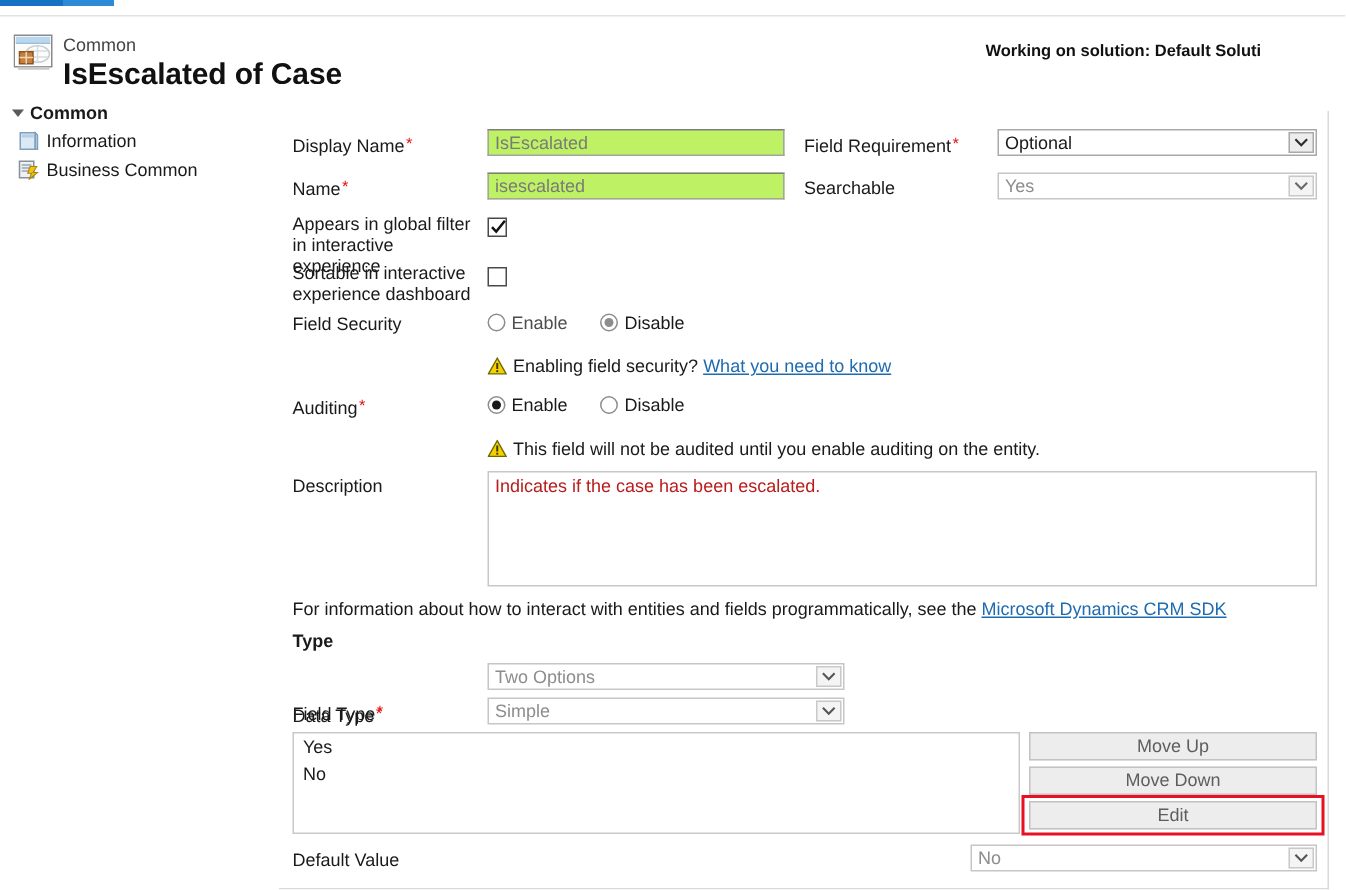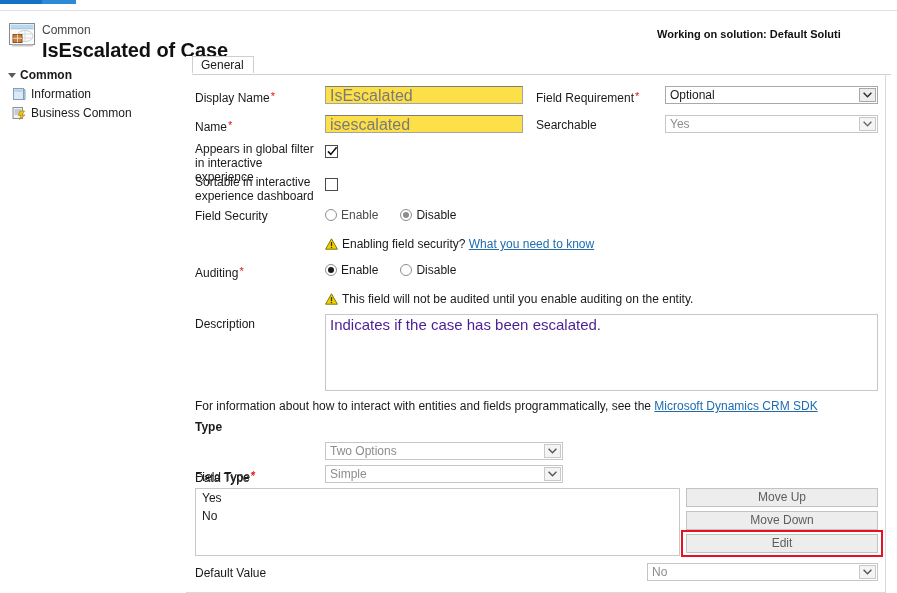--- a/index.html
+++ b/index.html
@@ -162,24 +162,24 @@
     font-size: 11px;
     vertical-align: 2px;
     margin-left: 1px;
   }
 
   
   .txt {
     position: absolute;
     box-sizing: border-box;
     height: 18px;
-    background: #fde047;
+    background: #bef264;
     border: 1px solid #a4a4a4;
     border-top-color: #7d7d7d;
-    font-size: 16px;
+    font-size: 12px;
     color: #7a7a7a;
     padding: 1px 0 0 4px;
     line-height: 15px;
     overflow: hidden;
     white-space: nowrap;
   }
 
   
   .ddl {
     position: absolute;
@@ -272,22 +272,22 @@
     color: #1f6bb0;
     text-decoration: underline;
   }
 
   
   #desc-box {
     position: absolute;
     box-sizing: border-box;
     background: #ffffff;
     border: 1px solid #c8c8c8;
-    font-size: 15px;
-    color: #4c1d95;
+    font-size: 12px;
+    color: #b91c1c;
     padding: 2px 0 12px 4px;
     line-height: 15px;
   }
 
   .section-title {
     position: absolute;
     font-size: 12px;
     font-weight: bold;
     color: #1a1a1a;
   }
@@ -394,23 +394,20 @@
         <line x1="2.5" y1="8" x2="7" y2="8" stroke="#9aa5ae"></line>
         <polygon points="8,5 12.5,5 10,9 13,9 7.5,13.5 9,9.5 6.5,9.5" fill="#f0c419" stroke="#a8860a" stroke-width="0.7"></polygon>
       </svg>
     </span>
     <span>Business Common</span>
   </div>
 </div>
 
 <div id="main">
 
-  <div id="tabstrip">
-    <div id="tab-general">General</div>
-  </div>
 
   <div id="form-body">
 
     <div class="lbl" style="left:9px; top:15px;"><span>Display Name</span><span class="req">*</span></div>
     <div class="txt" style="left:139px; top:12px; width:198px;">IsEscalated</div>
 
     <div class="lbl" style="left:350px; top:15px;"><span>Field Requirement</span><span class="req">*</span></div>
     <div class="ddl" style="left:479px; top:12px; width:213px;">
       <span>Optional</span>
       <span class="ddl-arrow">

